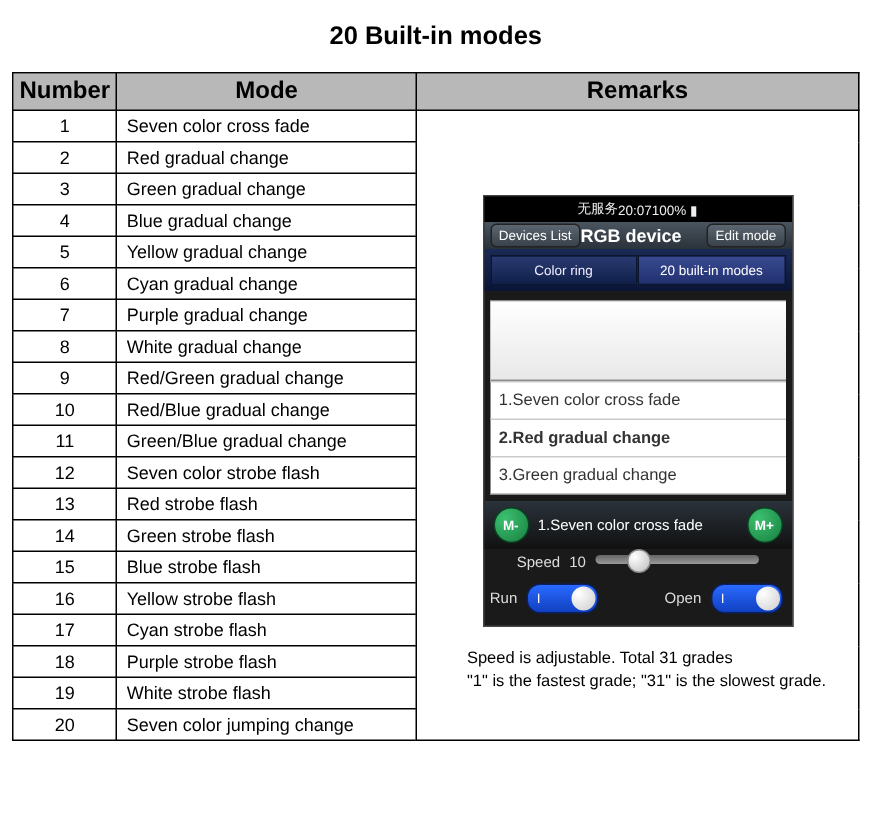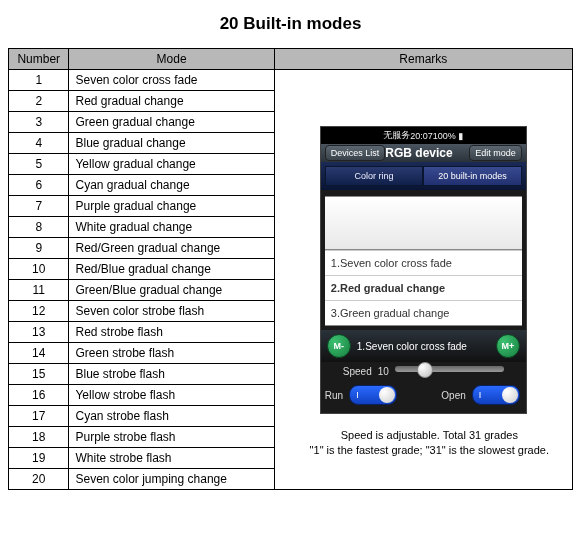--- a/index.html
+++ b/index.html
@@ -16,22 +16,22 @@
     font-weight: bold;
     margin: 6px 0 14px 0;
   }
   table.outer {
     border-collapse: collapse;
     width: 565px;
   }
   table.outer th {
     background: #b8b8b8;
     border: 1px solid #000;
-    font-size: 12px;
-    font-weight: normal;
+    font-size: 16px;
+    font-weight: bold;
     padding: 3px 4px;
   }
   table.outer td.numcell {
     border: 1px solid #000;
     font-size: 12px;
     text-align: center;
     padding: 3px 4px;
     width: 52px;
   }
   table.outer td.modecell {
@@ -201,21 +201,21 @@
   .toggle::after {
     content: "";
     position: absolute;
     right: 1px; top: 1px;
     width: 16px; height: 16px;
     border-radius: 50%;
     background: radial-gradient(circle at 30% 30%, #fff,#ccc);
   }
   .remarks-caption {
     font-size: 11px;
-    text-align: center;
+    text-align: left;
     margin-top: 14px;
     line-height: 1.4;
     margin-left: 12px;
   }
 </style>
 </head>
 <body>
 
 <h2 class="title">20 Built-in modes</h2>
 

